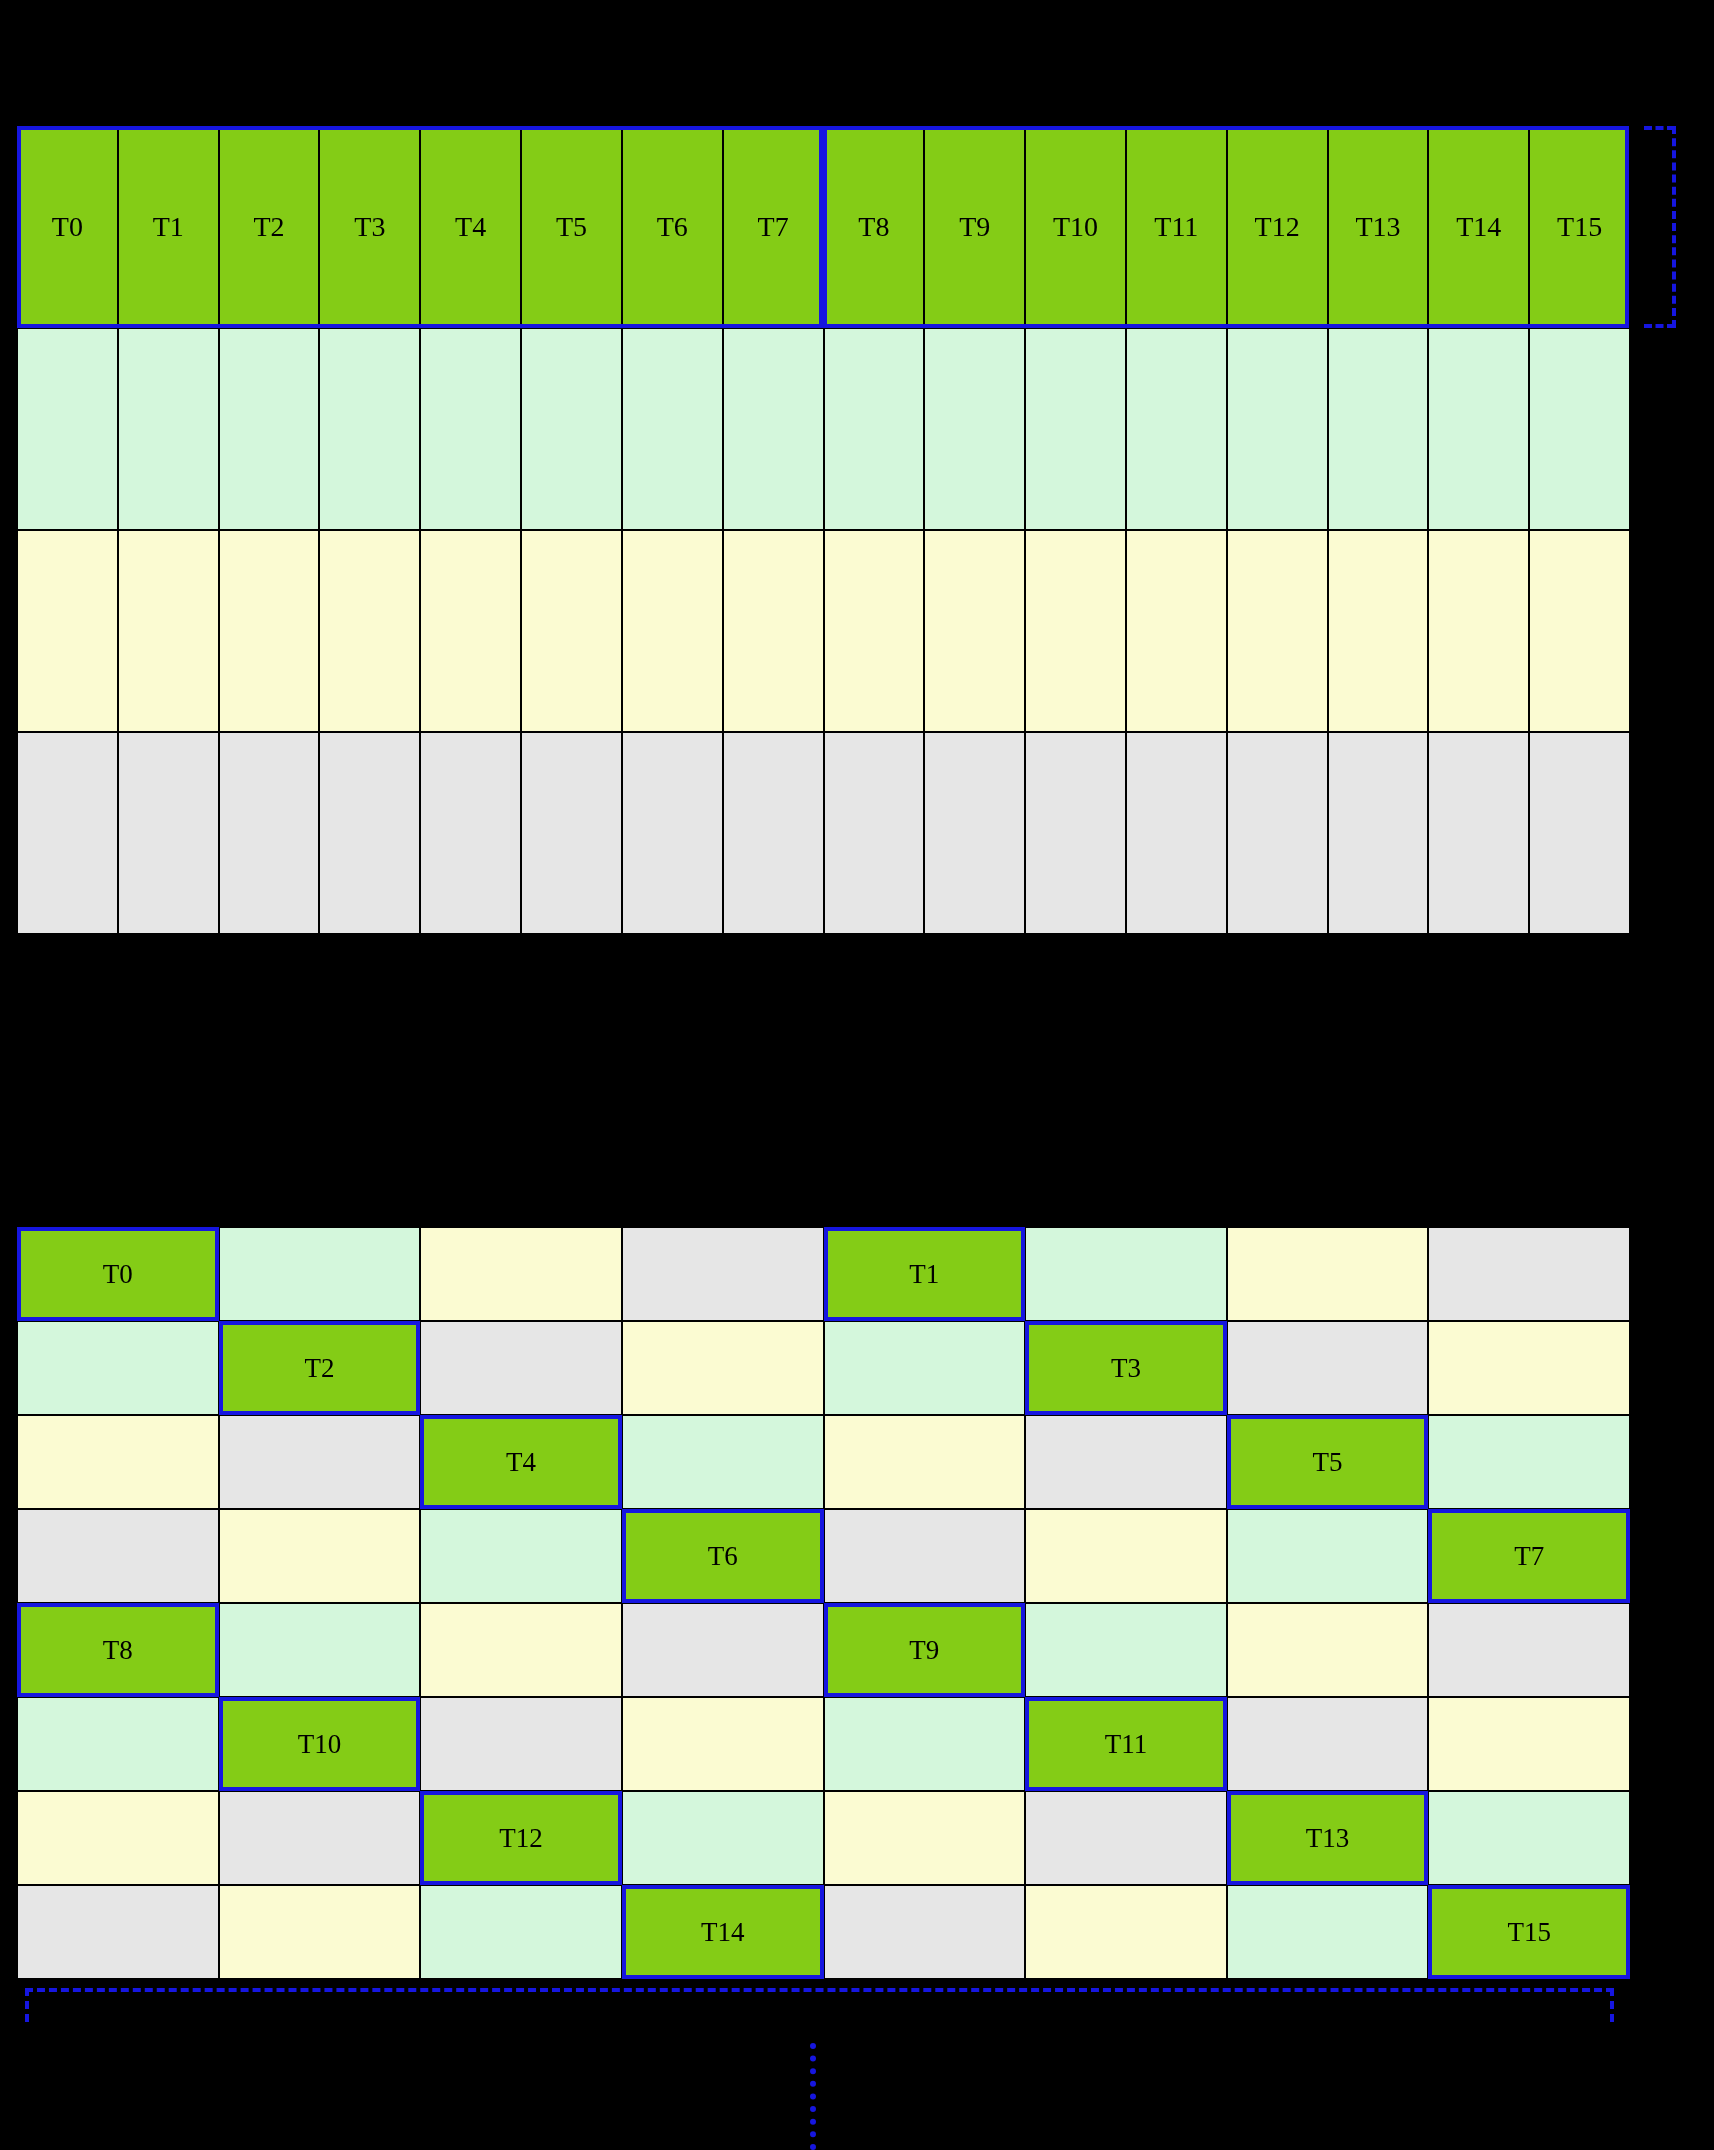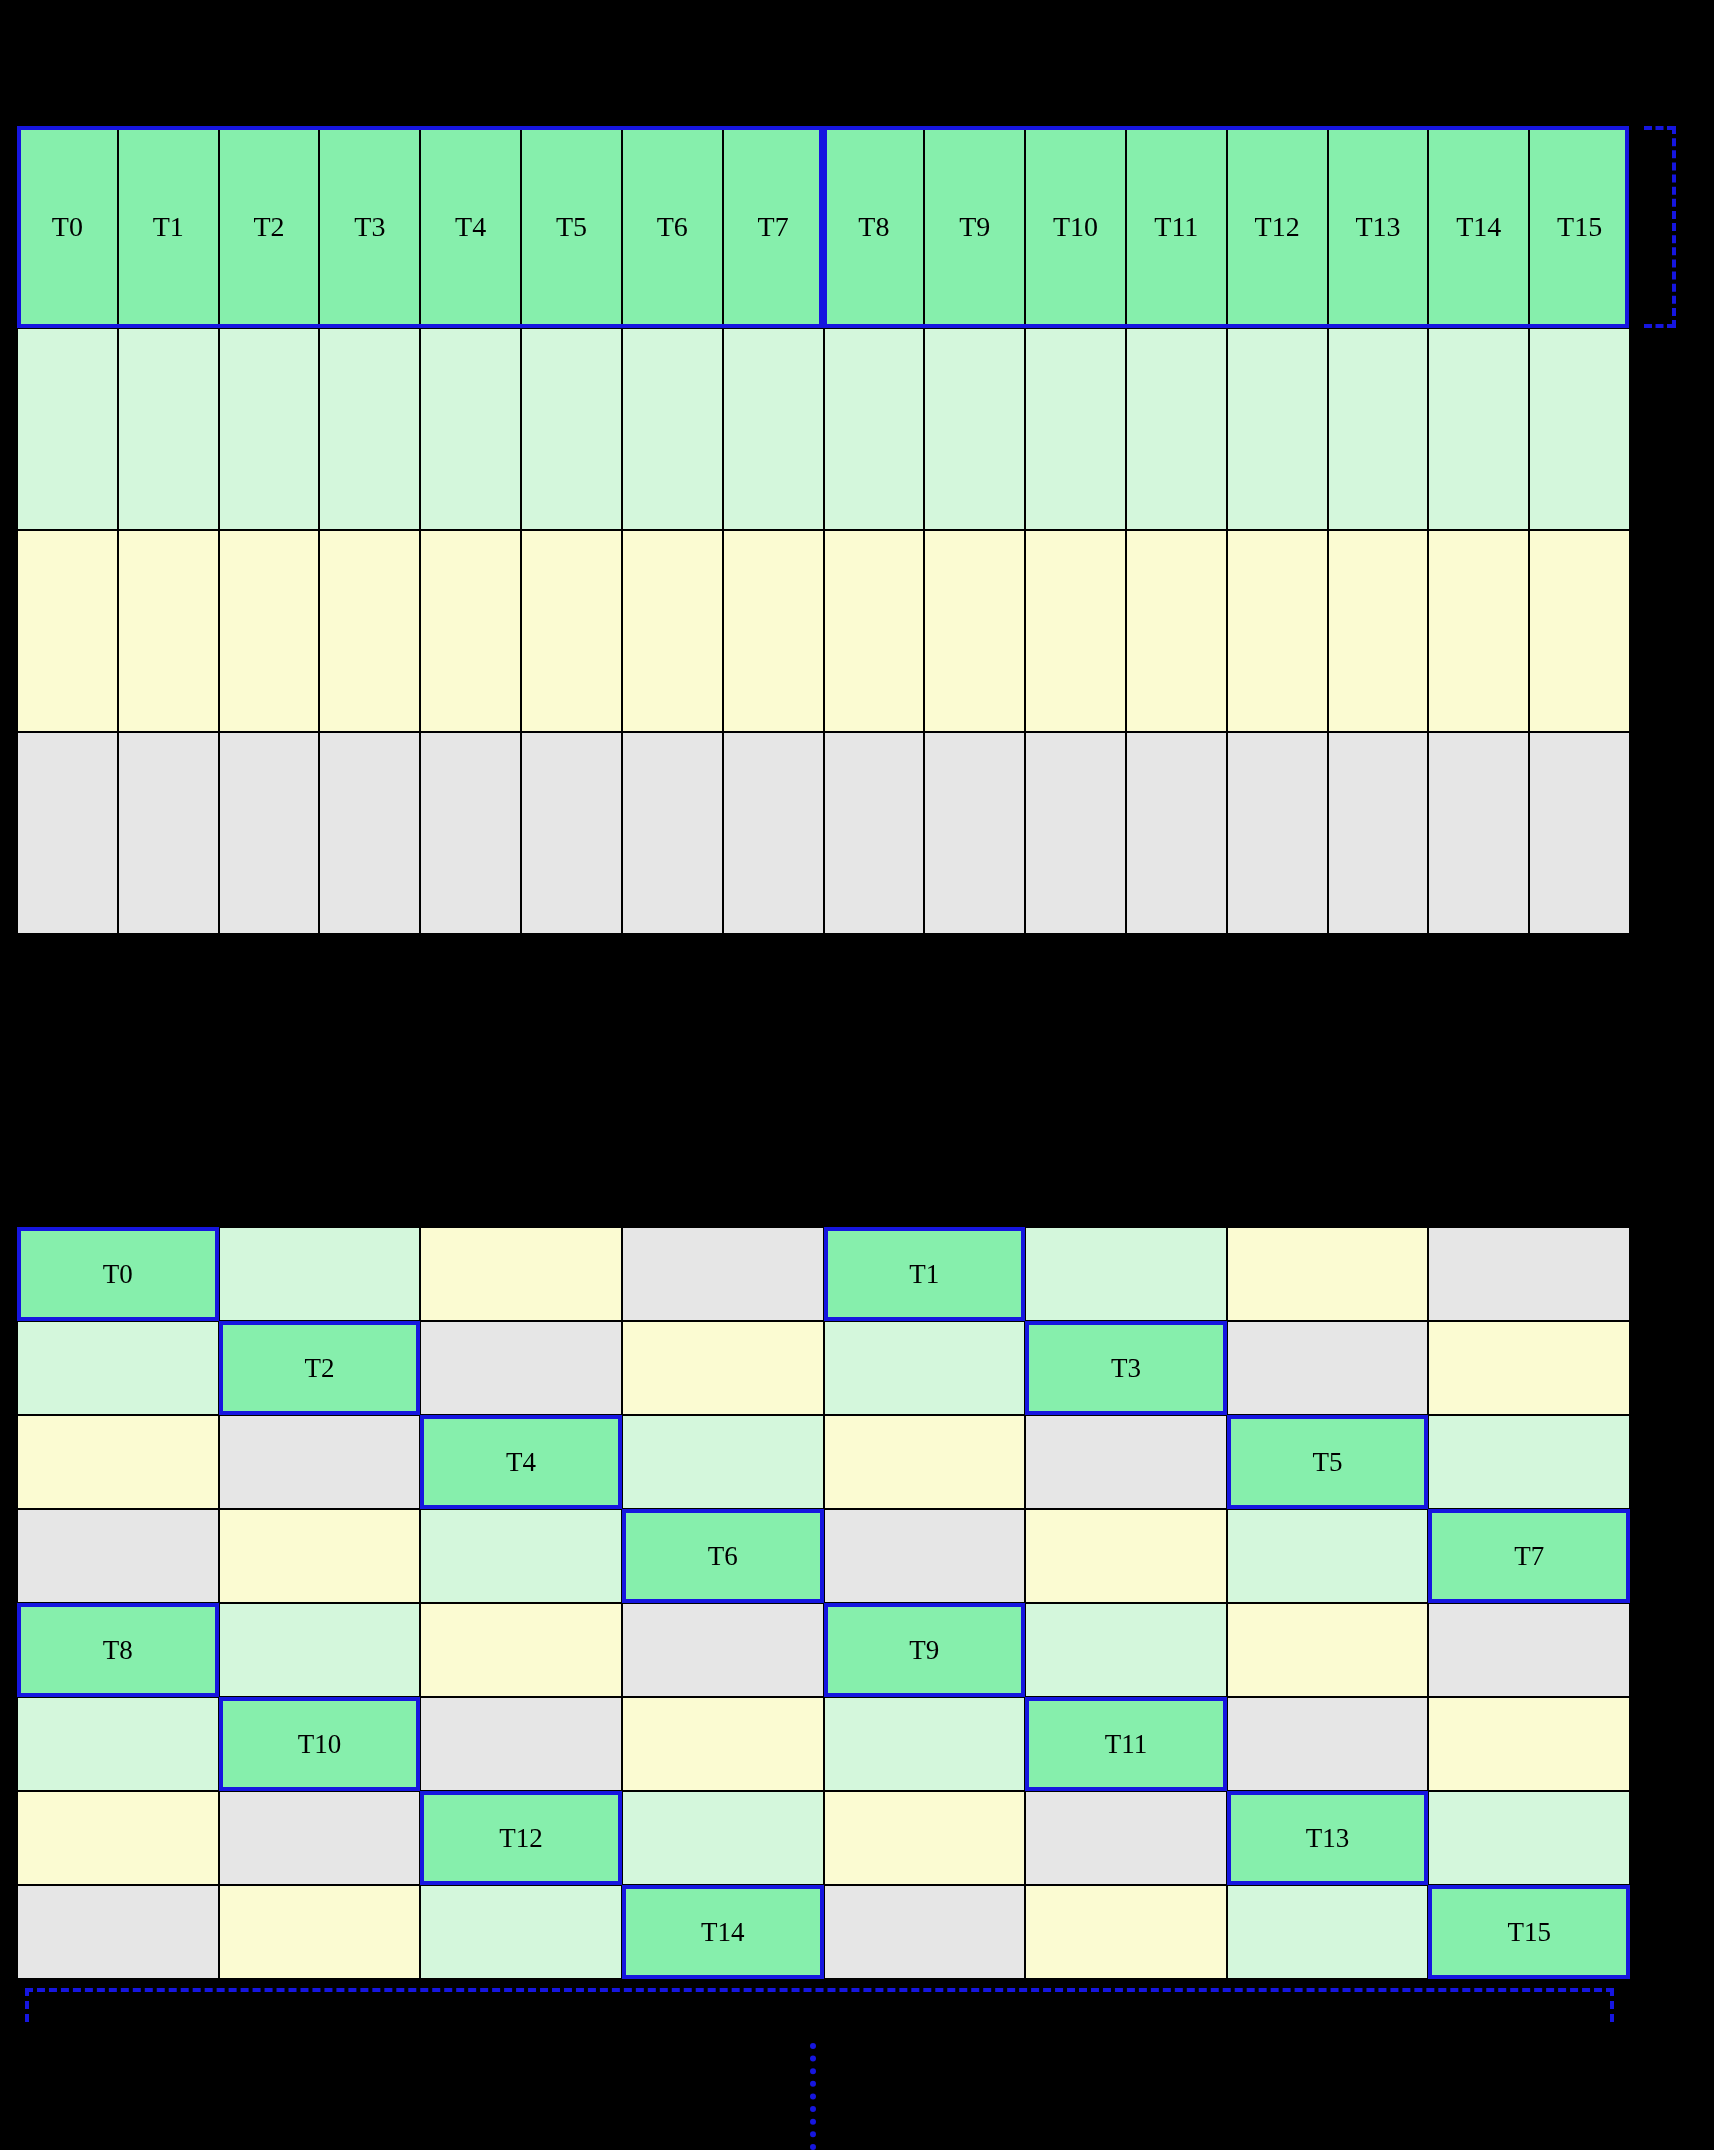--- a/index.html
+++ b/index.html
@@ -20,21 +20,21 @@
   .cell {
     box-sizing: border-box;
     border: 1.8px solid #000000;
     display: flex;
     align-items: center;
     justify-content: center;
     font-size: 28px;
     line-height: 1;
     color: #000000;
   }
-  .c-blue   { background: #86efac; }
+  .c-blue   { background: #84cc16; }
   .c-green  { background: #d4f7dc; }
   .c-yellow { background: #fbfbd2; }
   .c-gray   { background: #e6e6e6; }
 
   
   #top-figure {
     position: absolute;
     left: 17px;
     top: 126px;
     width: 1613px;

